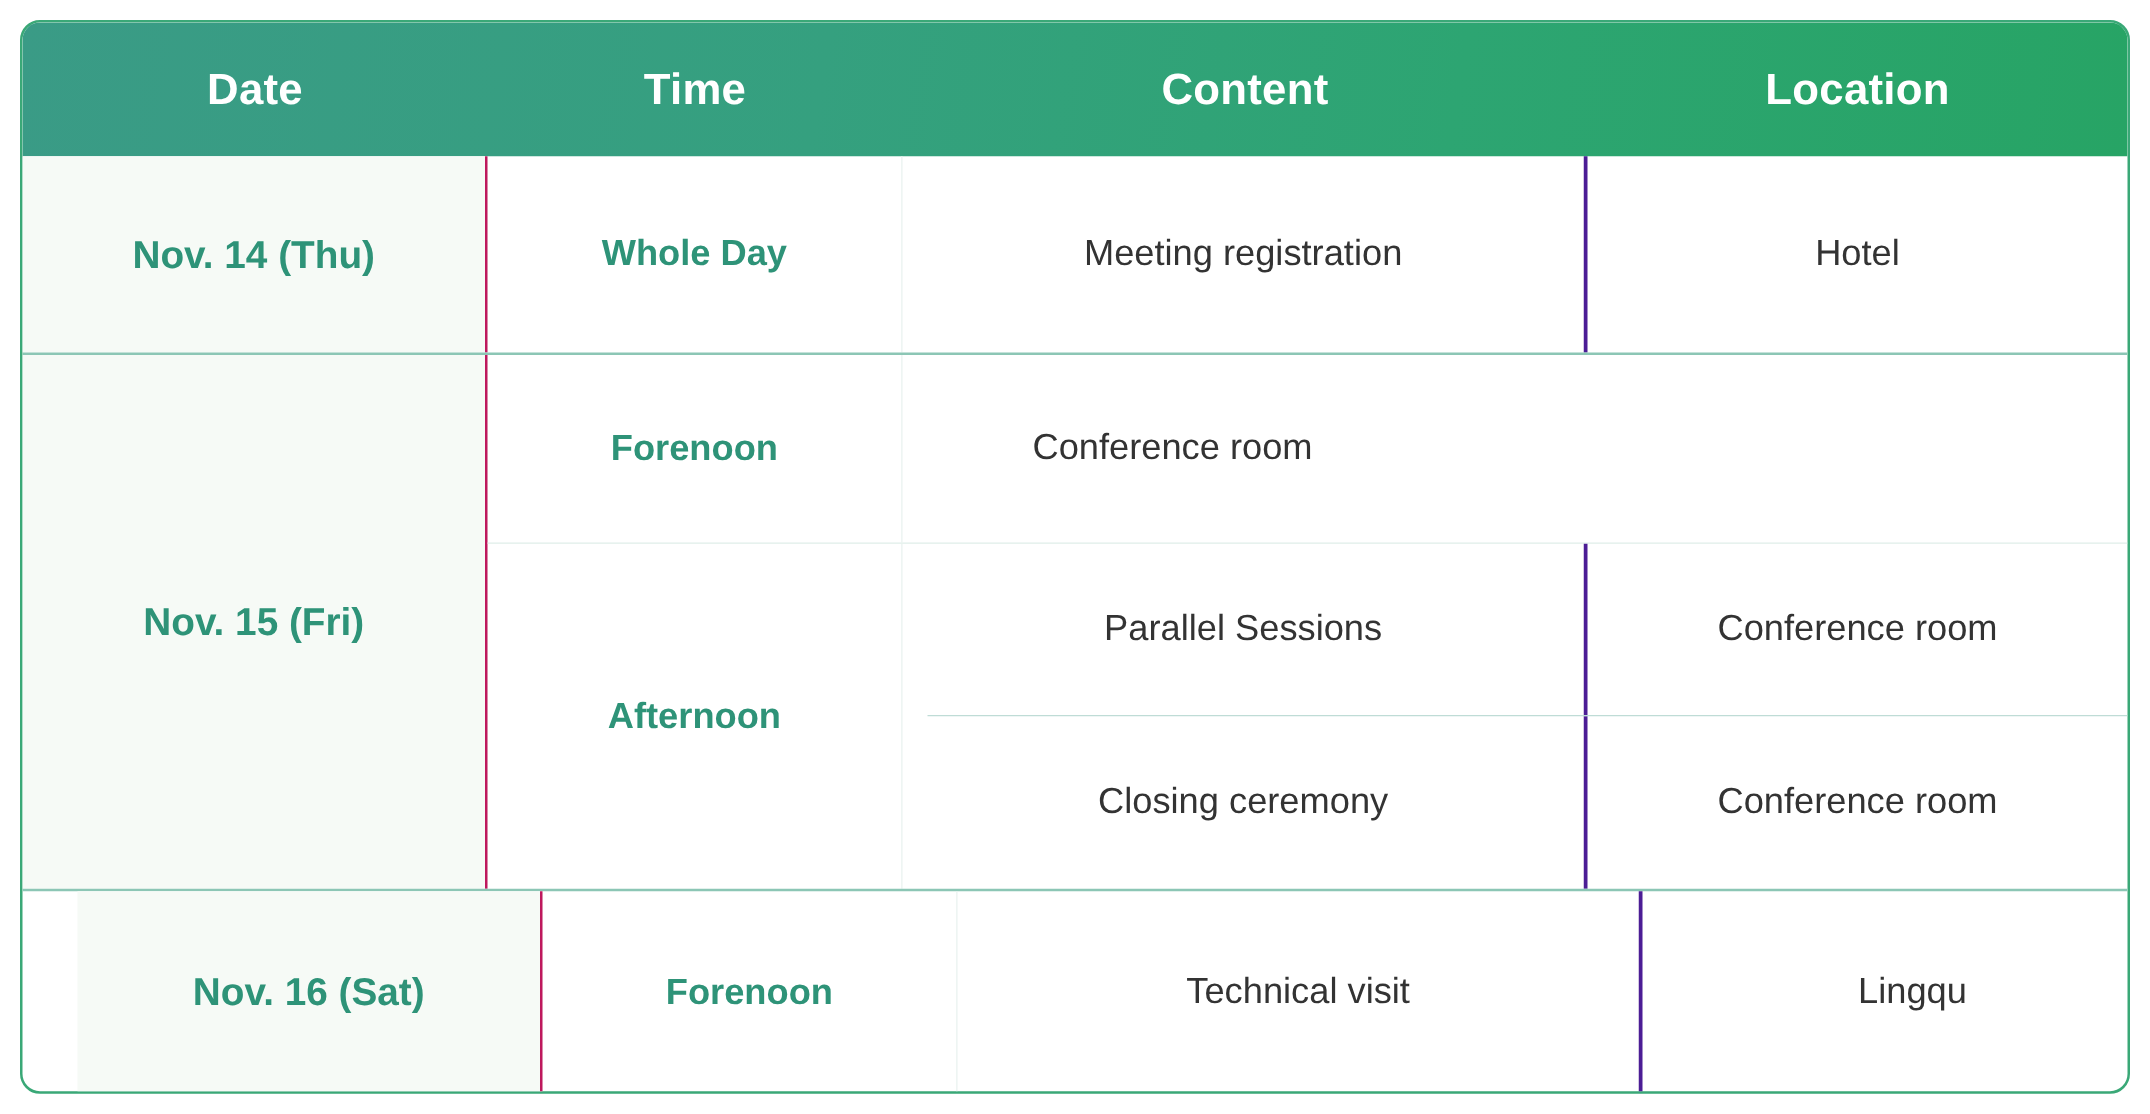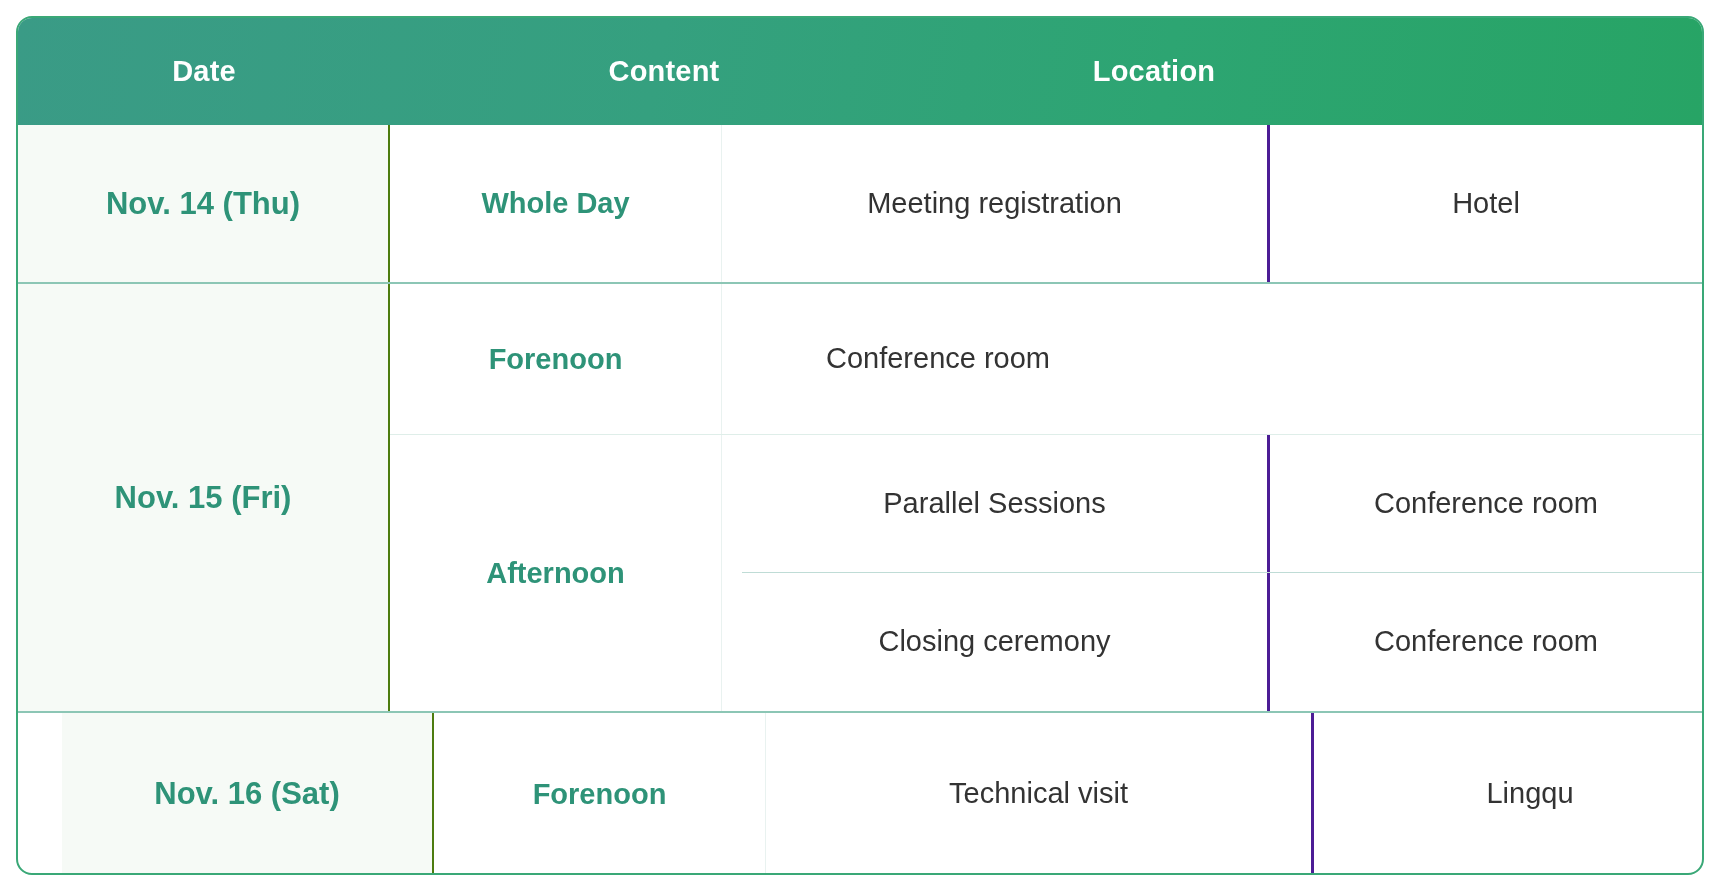--- a/index.html
+++ b/index.html
@@ -34,21 +34,21 @@
     position: relative;
     display: flex;
     height: 107px;          
     background: linear-gradient(100deg, #3a9b86 0%, #35a07f 38%, #2da572 68%, #27a465 100%);
   }
   .th {
     display: flex;
     align-items: center;
     justify-content: center;
     color: #ffffff;
-    font-size: 29px;
+    font-size: 35px;
     font-weight: bold;
     letter-spacing: 0.2px;
     user-select: none;
   }
 
   
   .col-date     { width: 372px; flex: 0 0 372px; }
   .col-time     { width: 332px; flex: 0 0 332px; }
   .col-content  { width: 548px; flex: 0 0 548px; }
   .col-location { width: 432px; flex: 0 0 432px; text-align: center; }
@@ -64,21 +64,21 @@
     position: relative;
   }
   .daygroup + .daygroup { border-top: 2px solid #8cc6b5; }
 
   
   .date-cell {
     display: flex;
     align-items: center;
     justify-content: center;
     background: #f6faf6;
-    border-right: 2px solid #4d7c0f;
+    border-right: 2px solid #be185d;
     box-sizing: border-box;
     color: #2e9378;
     font-size: 31px;
     font-weight: bold;
     text-align: center;
   }
 
   
   .day-rows {
     display: flex;
@@ -144,20 +144,21 @@
   .g1 { height: 427px; }
   .g2 { height: 162px; padding-left: 44px; }
 </style>
 </head>
 <body>
 
 <div id="schedule-table">
 
   <div class="thead">
     <div class="th col-date">Date</div>
+    <div class="th col-time">Time</div>
     <div class="th col-content">Content</div>
     <div class="th col-location">Location</div>
   </div>
 
   <div class="tbody">
 
     <div class="daygroup g0">
       <div class="date-cell col-date">Nov. 14 (Thu)</div>
       <div class="day-rows">
         <div class="timeblock">

